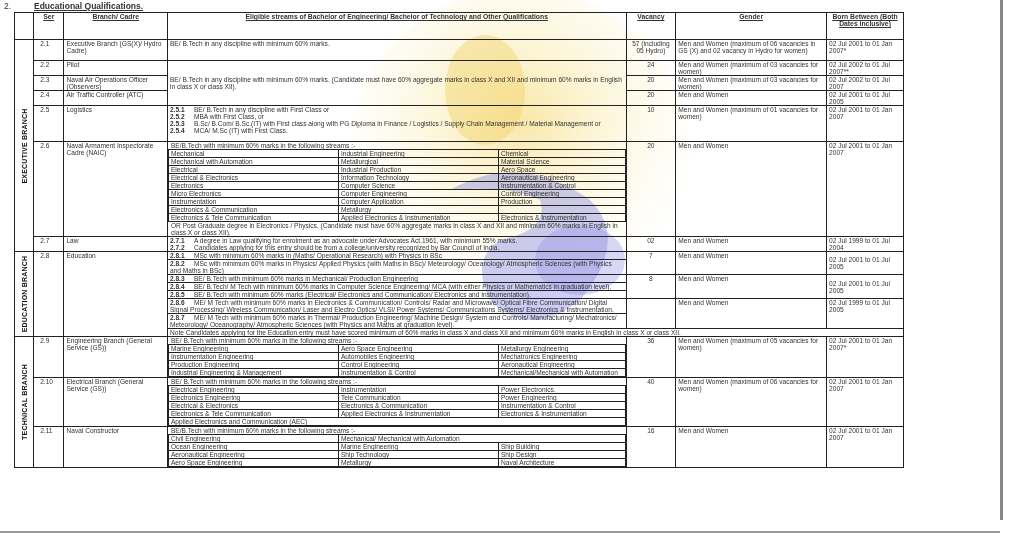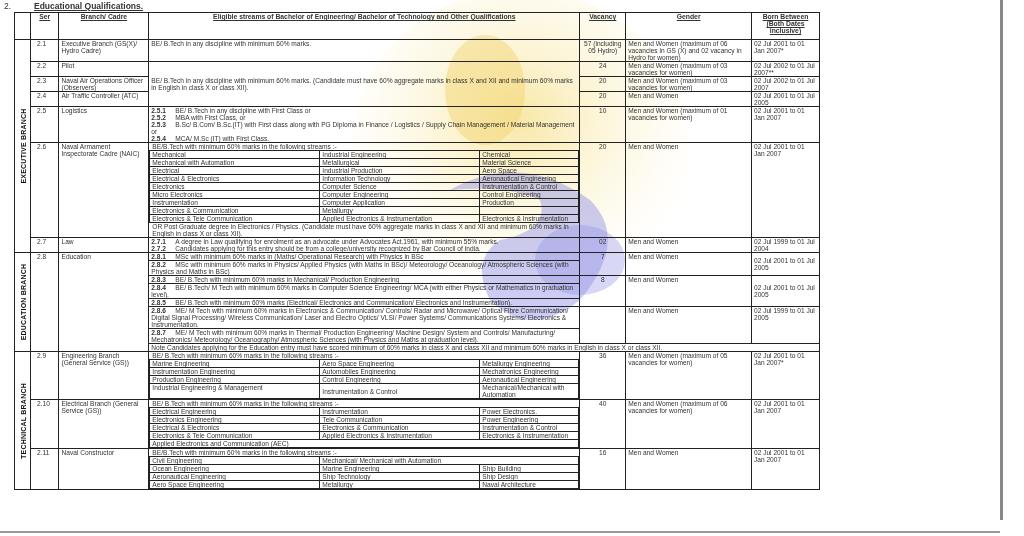--- a/index.html
+++ b/index.html
@@ -1,17 +1,17 @@
 <!DOCTYPE html>
 <html><head>
 <meta charset="utf-8">
 <style>
   html, body { margin:0; padding:0; }
   body { width:1024px; height:536px; overflow:hidden; background:#fff; font-family:"Liberation Sans", sans-serif; color:#333; position:relative; }
-  .frame { position:absolute; left:0; top:0; width:820px; height:536px; }
+  .frame { position:absolute; left:0; top:0; width:904px; height:536px; }
   .right-bar { position:absolute; left:1000px; top:0; width:3px; height:520px; background:#888; }
   .bottom-line { position:absolute; left:0; top:531px; width:1000px; height:2px; background:#999; }
   .watermark { position:absolute; left:330px; top:0; width:380px; height:380px; pointer-events:none; }
   .heading { position:absolute; left:4px; top:1px; font-size:8.5px; font-weight:bold; }
   .heading .num { display:inline-block; width:30px; font-weight:normal; }
   .heading .title { text-decoration:underline; }
   table.main { position:absolute; left:14px; top:12px; border-collapse:collapse; font-size:6.6px; line-height:7px; table-layout:fixed; }
   table.main td, table.main th { border:1px solid #222; vertical-align:top; padding:0 2px; overflow:hidden; }
   table.main th { font-weight:bold; text-decoration:underline; text-align:center; height:26px; font-size:6.8px; }
   .branch-cell { position:relative; padding:0 !important; }

